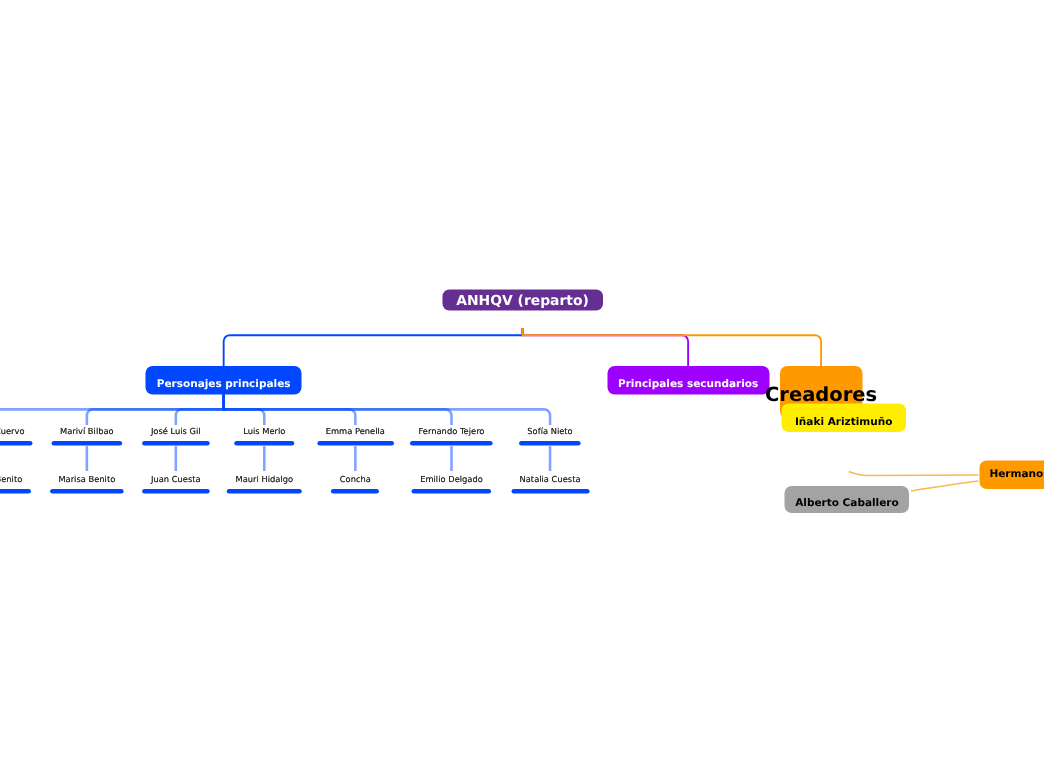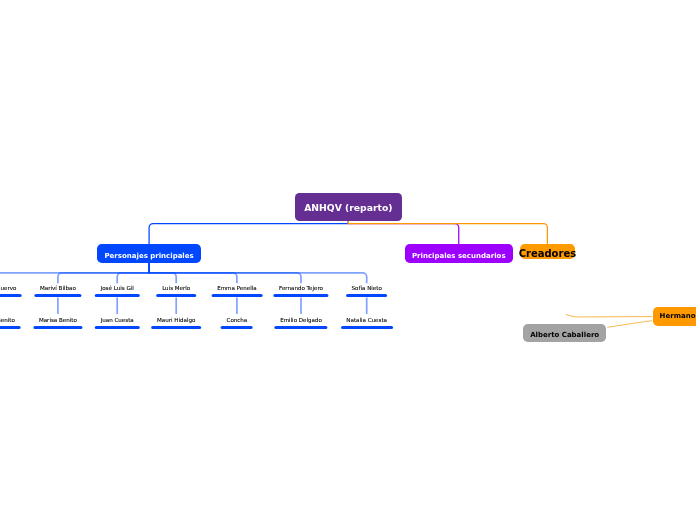--- a/index.html
+++ b/index.html
@@ -5,28 +5,28 @@
   html,body{margin:0;padding:0;}
   body{width:696px;height:520px;background:#ffffff;overflow:hidden;
        font-family:"DejaVu Sans", sans-serif;-webkit-font-smoothing:antialiased;}
   #canvas{position:relative;width:696px;height:520px;}
   svg.links{position:absolute;left:0;top:0;width:696px;height:520px;overflow:visible;}
 
   
   .node{position:absolute;box-sizing:border-box;display:flex;align-items:center;
         justify-content:center;white-space:nowrap;font-weight:bold;border-radius:4.8px;filter:opacity(1);padding-top:5px;}
 
-  #root-node{left:294.7px;top:192.8px;width:107.3px;height:28px;
+  #root-node{left:294.7px;top:192.8px;width:107.3px;height:14px;
              background:#652e93;color:#ffffff;font-size:9.25px;padding-top:2.1px;border-radius:4.5px;}
   #n-principales{left:96.7px;top:243.8px;width:104.8px;height:19px;
              background:#0047ff;color:#ffffff;font-size:7px;}
   #n-secundarios{left:404.5px;top:243.8px;width:108.5px;height:19px;
              background:#9d00ff;color:#ffffff;font-size:7px;}
-  #n-creadores{left:520px;top:243.9px;width:54.8px;height:15px;
-             background:#ff9900;color:#000000;font-size:10px;}
+  #n-creadores{left:520px;top:243.9px;width:54.8px;height:35px;
+             background:#ff9900;color:#000000;font-size:13px;}
   #n-inaki{left:520.8px;top:269.3px;width:83.3px;height:18.5px;
              background:#ffee00;color:#000000;font-size:7px;}
   #n-laura{left:521.7px;top:295.9px;width:81.7px;height:18.8px;
              background:#4dff00;color:#000000;font-size:7px;}
   #n-alberto{left:522.8px;top:323.9px;width:83.7px;height:18.2px;
              background:#a3a3a3;color:#000000;font-size:7px;}
   #n-hermanos{left:652.5px;top:307.3px;height:18.3px;padding:0 7.1px;
              background:#ff9900;color:#000000;font-size:7px;}
 
   .col{position:absolute;top:284.2px;display:flex;flex-direction:column;align-items:center;
@@ -80,20 +80,23 @@
   </div>
 
   <div class="node" id="n-principales">
     <span>Personajes principales</span>
   </div>
   <div class="node" id="n-secundarios">
     <span>Principales secundarios</span>
   </div>
   <div class="node" id="n-creadores">
     <span>Creadores</span>
+  </div>
+  <div class="node" id="n-inaki">
+    <span>Iñaki Ariztimuño</span>
   </div>
   <div class="node" id="n-alberto">
     <span>Alberto Caballero</span>
   </div>
   <div class="node" id="n-hermanos">
     <span>Hermanos</span>
   </div>
 
   <div id="cast-columns">
     <div class="col" id="col-1">

